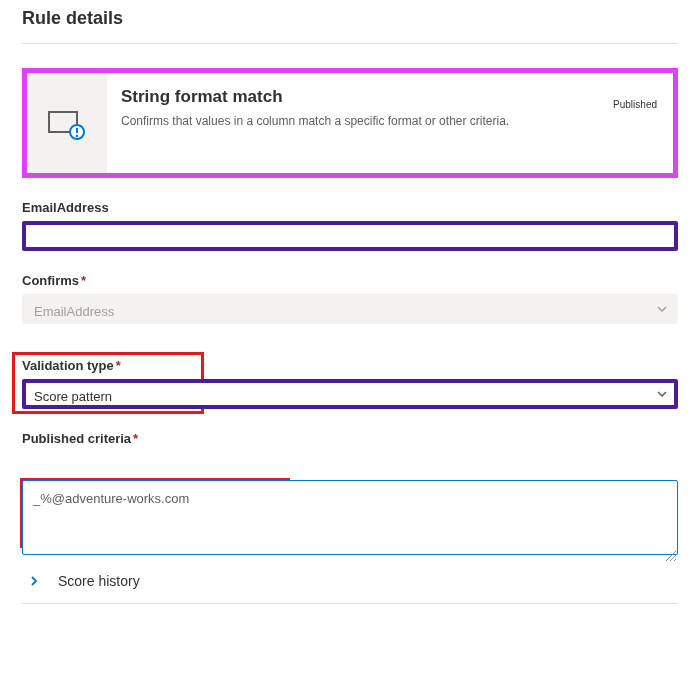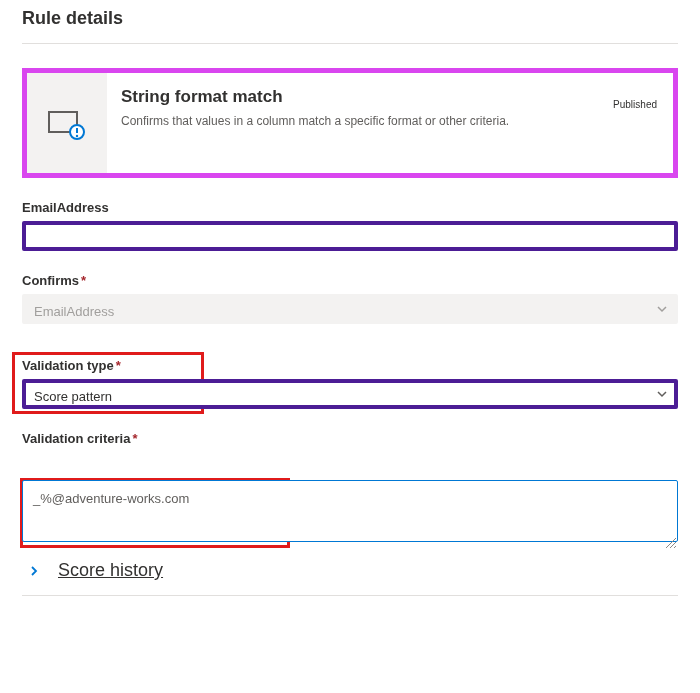--- a/index.html
+++ b/index.html
@@ -93,21 +93,21 @@
   }
   .chevron {
     position: absolute;
     right: 10px;
     top: 50%;
     transform: translateY(-50%);
     pointer-events: none;
   }
   .chevron svg { display: block; }
   .textarea-input {
-    height: 62px;
+    height: 75px;
     resize: none;
     padding: 10px;
     color: #605e5c;
     border: 1px solid #0078d4;
     position: relative;
   }
   .textarea-resize-wrap { position: relative; }
   .resize-handle {
     position: absolute;
     right: 2px; bottom: 2px;
@@ -134,23 +134,22 @@
     width: 300px;
     font-weight: 600;
   }
   .stat-value { color: #323130; }
   .history-row {
     display: flex;
     align-items: center;
     gap: 18px;
     padding: 14px 6px;
     border-bottom: 1px solid #e1dfdd;
-    font-size: 18px;
+    font-size: 14px;
     cursor: pointer;
-    text-decoration: underline;
   }
   .history-chevron svg { display: block; }
 </style>
 </head>
 <body>
 
 <div class="page">
 
   <div class="page-title">Rule details</div>
 
@@ -201,21 +200,21 @@
       <span class="chevron">
         <svg width="12" height="12" viewBox="0 0 12 12">
             <path d="M2 4 L6 8 L10 4" fill="none" stroke="#605e5c" stroke-width="1.5"></path>
           </svg>
       </span>
     </div>
   </div>
 
   <div class="field-group">
     <label class="field-label">
-      <span>Validation criteria</span><span class="req">*</span>
+      <span>Published criteria</span><span class="req">*</span>
     </label>
     <div class="textarea-resize-wrap pos-rel">
       <div class="highlight-red" style="left:-2px; top:-2px; width:270px; height:70px;"></div>
       <textarea class="textarea-input" style="">_%@adventure-works.com</textarea>
       <span class="resize-handle">
         <svg width="10" height="10" viewBox="0 0 10 10">
           <line x1="0" y1="10" x2="10" y2="0" stroke="#8a8886" stroke-width="1"></line>
           <line x1="4" y1="10" x2="10" y2="4" stroke="#8a8886" stroke-width="1"></line>
           <line x1="8" y1="10" x2="10" y2="8" stroke="#8a8886" stroke-width="1"></line>
         </svg>

